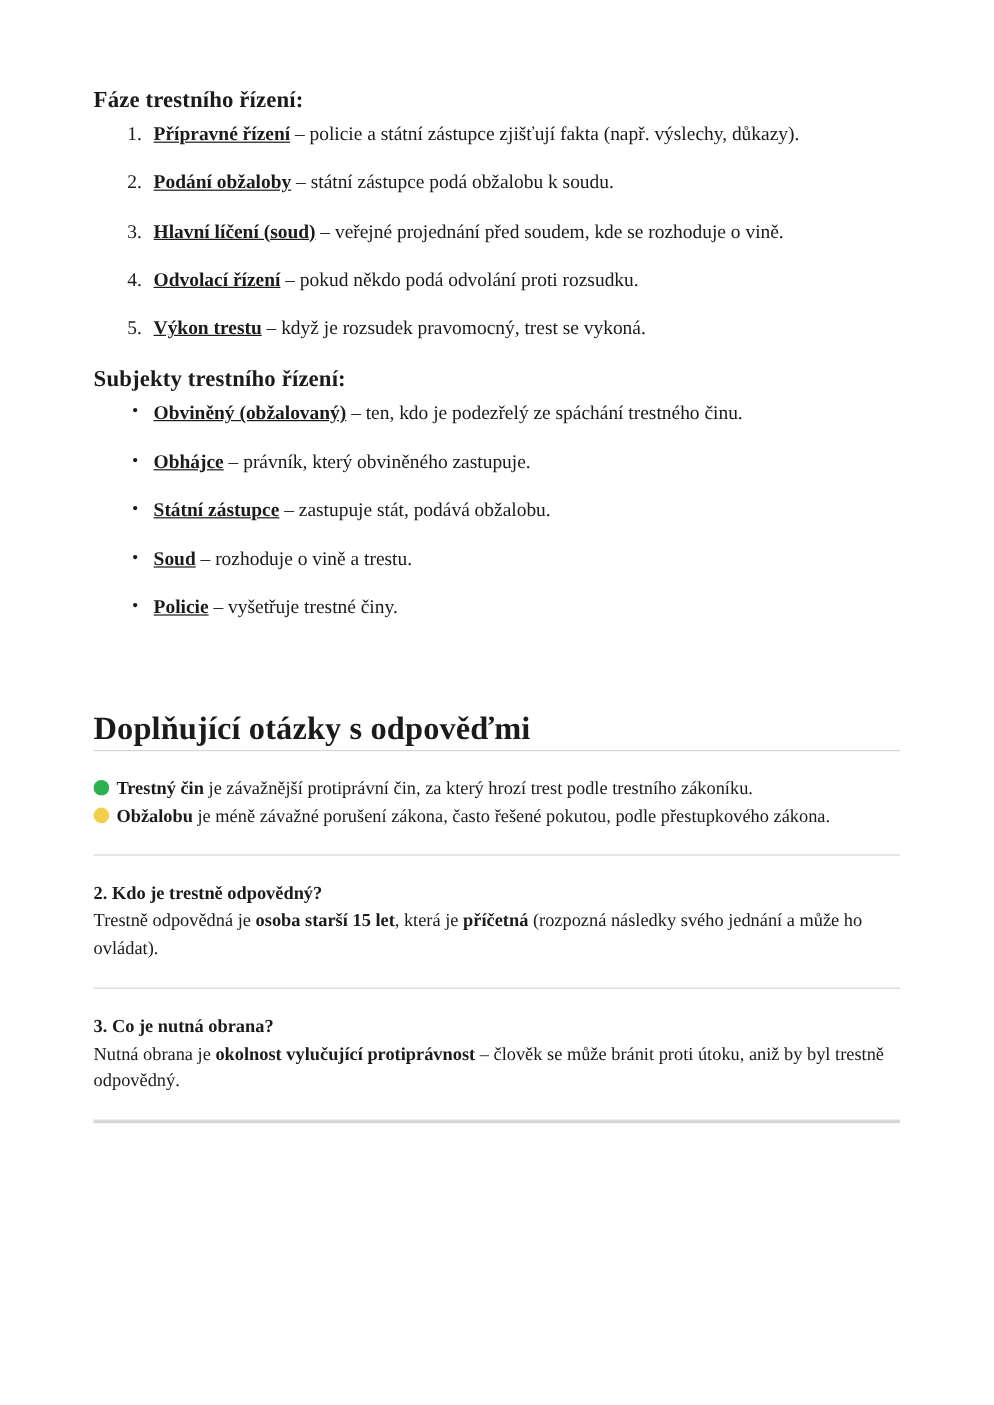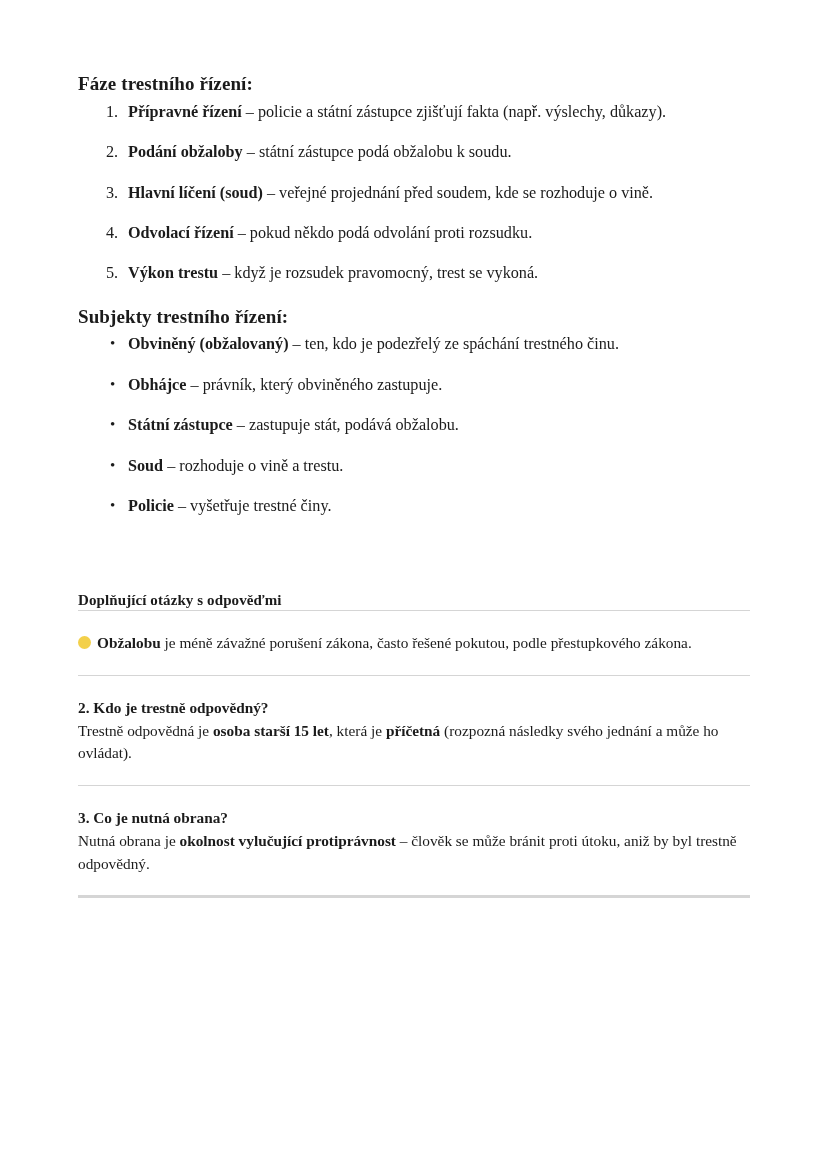--- a/index.html
+++ b/index.html
@@ -29,21 +29,21 @@
     font-size: 19px;
     font-weight: bold;
     line-height: 1.25;
     margin: 0 0 6px 0;
     letter-spacing: 0.1px;
   }
   .section-heading.second {
     margin-top: 20px;
   }
   .qa-heading {
-    font-size: 15px;
+    font-size: 27px;
     font-weight: bold;
     line-height: 1.25;
     margin: 0;
     letter-spacing: 0.1px;
   }
 
   
   ol.doc-list, ul.doc-list {
     margin: 0;
     padding: 0;
@@ -70,20 +70,21 @@
   }
   ul.doc-list > li .marker {
     position: absolute;
     left: 32px;
     top: -1px;
     font-size: 15px;
     line-height: 1.38;
   }
   .lead {
     font-weight: bold;
+    text-decoration: underline;
   }
   .rest { font-weight: normal; }
 
   
   .big-gap { height: 74px; }
 
   
   .rule {
     border: 0;
     border-top: 1.3px solid #d5d5d5;
@@ -148,20 +149,21 @@
       <li><span class="marker">•</span><span class="lead">Policie</span><span class="rest"> – vyšetřuje trestné činy.</span></li>
     </ul>
 
   <div class="big-gap"></div>
 
   <h1 class="qa-heading">Doplňující otázky s odpověďmi</h1>
 
   <div id="qa-container">
       <hr class="rule">
       <div class="qa-block">
+        <p class="qa-a"><span class="dot green"></span><b>Trestný čin</b><span> je závažnější protiprávní čin, za který hrozí trest podle trestního zákoníku.</span></p>
         <p class="qa-a"><span class="dot yellow"></span><b>Obžalobu</b><span> je méně závažné porušení zákona, často řešené pokutou, podle přestupkového zákona.</span></p>
       </div>
       <hr class="rule">
       <div class="qa-block">
         <p class="qa-q">2. Kdo je trestně odpovědný?</p>
         <p class="qa-a"><span>Trestně odpovědná je </span><b>osoba starší 15 let</b><span>, která je </span><b>příčetná</b><span> (rozpozná následky svého jednání a může ho ovládat).</span></p>
       </div>
       <hr class="rule">
       <div class="qa-block">
         <p class="qa-q">3. Co je nutná obrana?</p>

